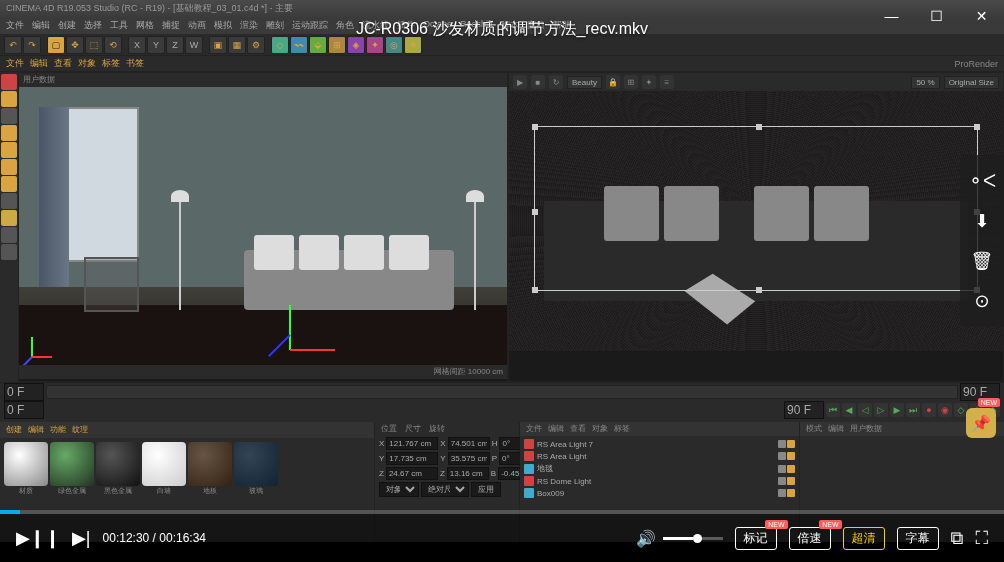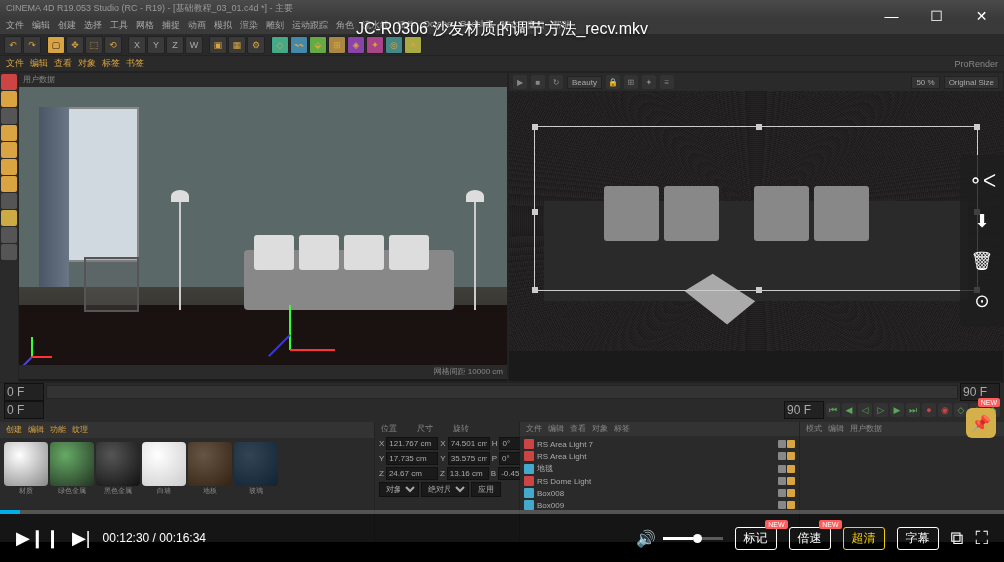--- a/index.html
+++ b/index.html
@@ -80,21 +80,21 @@
 
 
 .bottom { display: flex; height: 120px; background: #2a2a2a; }
 .materials-panel { width: 375px; border-right: 1px solid #222; }
 .mat-header { height: 16px; background: #333; display: flex; gap: 6px; padding: 2px 6px; font-size: 8px; color: #d9a441; }
 .mat-shelf { display: flex; gap: 2px; padding: 4px; }
 .mat-ball { width: 44px; height: 44px; border-radius: 4px; background: radial-gradient(circle at 35% 30%, #fff, #333); position: relative; cursor: pointer; }
 .mat-label { position: absolute; bottom: -10px; left: 0; right: 0; text-align: center; font-size: 7px; color: #888; }
 
 .coords-panel { width: 145px; border-right: 1px solid #222; background: #2a2a2a; }
-.coord-tabs { height: 14px; display: flex; gap: 20px; padding: 1px 6px; font-size: 8px; color: #888; }
+.coord-tabs { height: 14px; display: flex; gap: 8px; padding: 1px 6px; font-size: 8px; color: #888; }
 .coord-row { display: flex; align-items: center; gap: 2px; padding: 1px 4px; font-size: 8px; color: #aaa; }
 .coord-lbl { width: 10px; }
 .coord-val { width: 52px; background: #1a1a1a; color: #aaa; border: 1px solid #111; padding: 1px 2px; font-size: 8px; }
 
 .objects-panel { width: 280px; border-right: 1px solid #222; background: #2a2a2a; overflow: hidden; }
 .obj-tabs { height: 14px; display: flex; gap: 6px; padding: 1px 6px; font-size: 8px; color: #888; background: #333; }
 .obj-tree { padding: 2px 4px; font-size: 8px; color: #aaa; }
 .obj-row { display: flex; align-items: center; gap: 3px; padding: 1px 0; cursor: pointer; }
 .obj-icon { width: 10px; height: 10px; border-radius: 1px; }
 .obj-row.rs .obj-icon { background: #c44; }
@@ -410,28 +410,20 @@
           <div class="obj-row rs">
             <div class="obj-icon"></div>
             <span>RS Dome Light</span>
             <div class="obj-tags">
               <div class="obj-tag" style="background:#888"></div>
               <div class="obj-tag" style="background:#d9a441"></div>
             </div>
           </div>
           <div class="obj-row box">
             <div class="obj-icon"></div>
-            <span>Box008</span>
-            <div class="obj-tags">
-              <div class="obj-tag" style="background:#888"></div>
-              <div class="obj-tag" style="background:#d9a441"></div>
-            </div>
-          </div>
-          <div class="obj-row box">
-            <div class="obj-icon"></div>
             <span>Box009</span>
             <div class="obj-tags">
               <div class="obj-tag" style="background:#888"></div>
               <div class="obj-tag" style="background:#d9a441"></div>
             </div>
           </div>
         </div>
     </div>
 
     <div class="attrs-panel">

